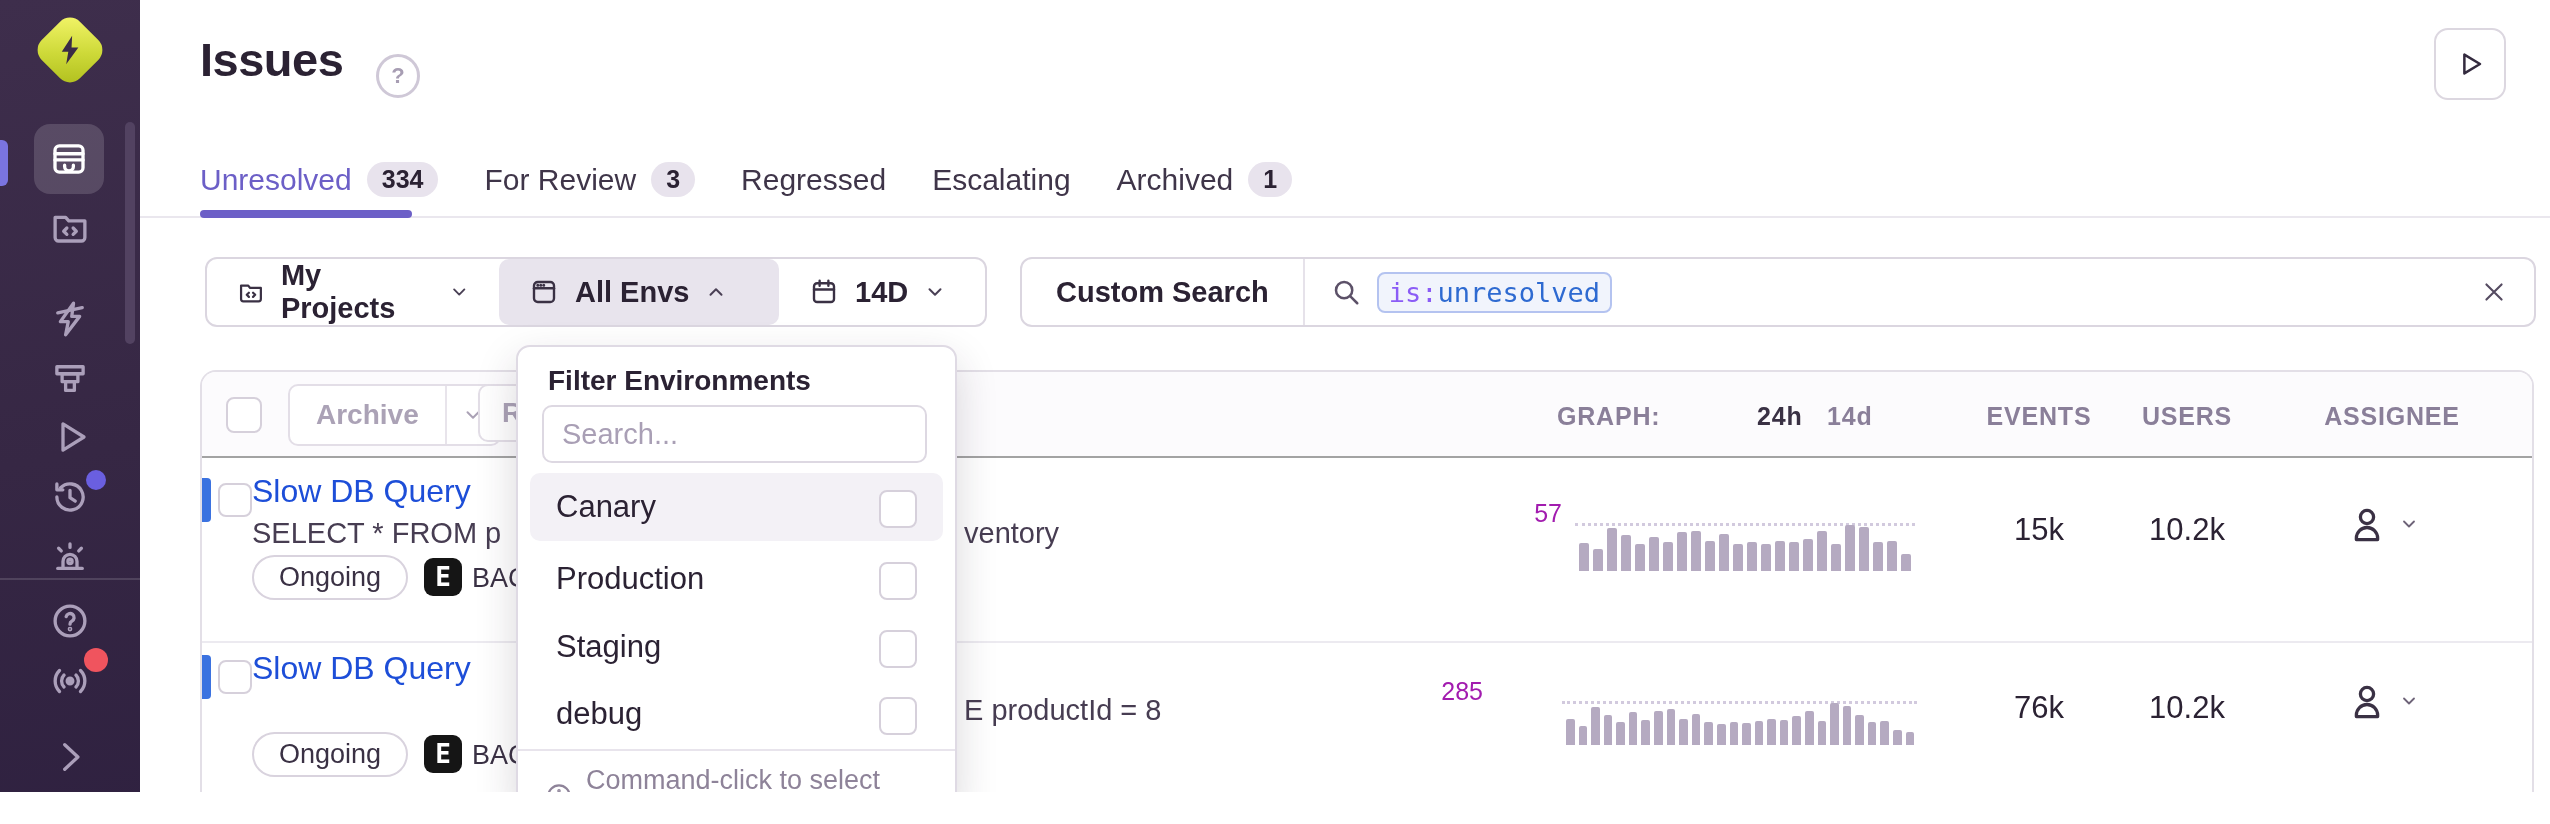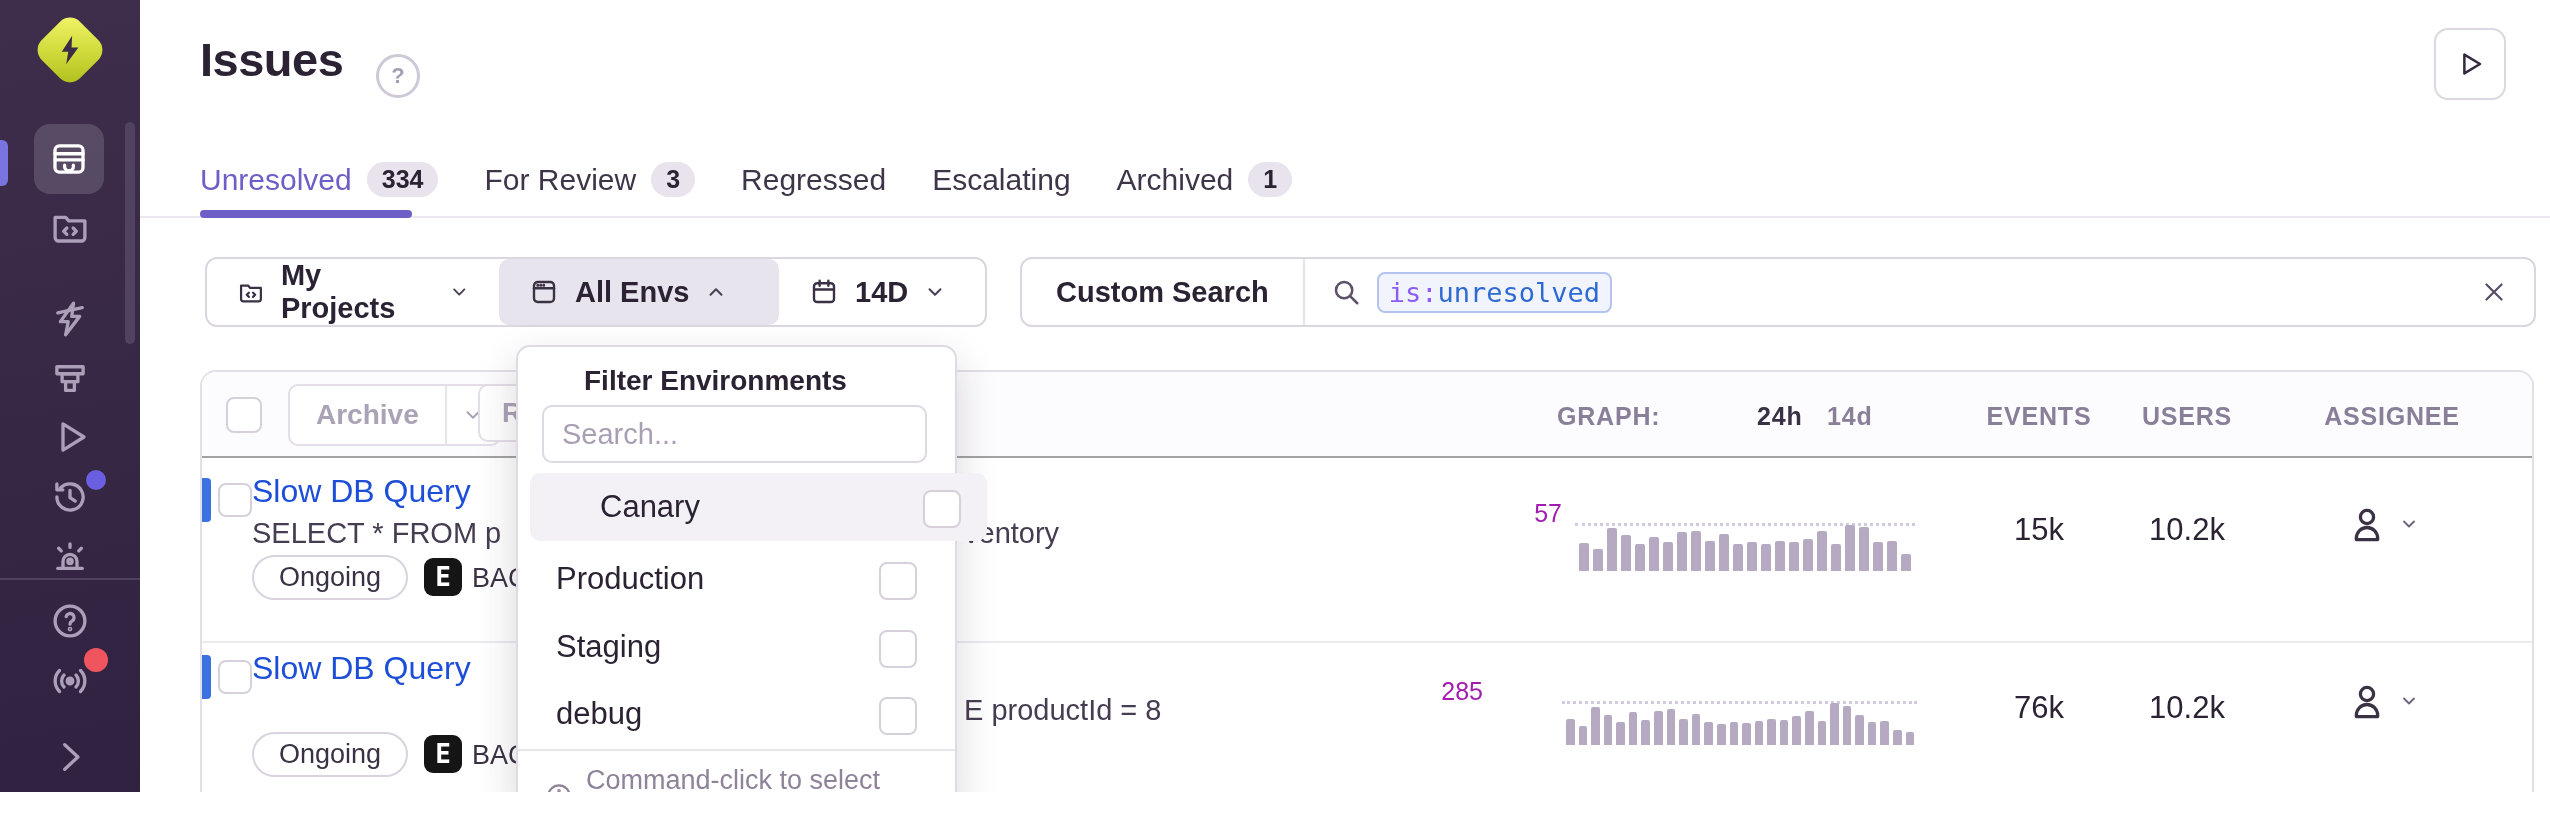--- a/index.html
+++ b/index.html
@@ -87,21 +87,21 @@
   .spark{position:absolute;display:flex;align-items:flex-end;gap:4px;}
   .spark .bar{flex:1;background:#b5aac1;border-radius:2px 2px 0 0;}
   .num{position:absolute;font-size:31px;color:#2b2233;text-align:center;}
   .assignee{position:absolute;display:flex;align-items:center;gap:10px;color:#3a3144;cursor:pointer;}
   .assignee svg.person{width:44px;height:44px;}
   .assignee svg.chev{width:20px;height:20px;color:#6e6378;}
 
   
   .dropdown{position:absolute;left:516px;top:345px;width:441px;height:462px;background:#fff;border:2px solid #dfdae4;
     border-radius:14px;box-shadow:0 16px 40px rgba(43,34,51,.18);z-index:60;box-sizing:border-box;}
-  .dd-title{position:absolute;left:30px;top:18px;font-size:28px;font-weight:700;color:#2b2233;margin-left:36px;}
+  .dd-title{position:absolute;left:30px;top:18px;font-size:28px;font-weight:700;color:#2b2233;}
   .dd-search{position:absolute;left:24px;top:58px;width:385px;height:58px;border:2px solid #ddd8e2;border-radius:10px;
     font-size:29px;color:#2b2233;padding:0 18px;box-sizing:border-box;outline:none;font-family:"Liberation Sans",sans-serif;}
   .dd-search::placeholder{color:#a99fb5;}
   .dd-row{position:absolute;left:12px;width:413px;display:flex;align-items:center;cursor:pointer;border-radius:10px;}
   .dd-row .dlabel{margin-left:26px;font-size:31px;color:#2b2233;}
   .dd-row .dd-cb{position:absolute;right:26px;width:34px;height:34px;}
   .dd-row.hovered{background:#f3f1f6;}
   .dd-footer{position:absolute;left:0;right:0;top:402px;border-top:2px solid #e8e4ec;}
   .dd-footer-inner{display:flex;align-items:center;gap:12px;margin:14px 0 0 26px;color:#8e8399;font-size:27px;}
   .dd-footer-inner svg{width:30px;height:30px;flex:none;}
@@ -420,21 +420,21 @@
 
     <div class="row" style="top:426px;height:28px;">
       <div class="cb abs" style="left:16px;top:14px;width:30px;height:30px;"></div>
     </div>
   </div>
 
   <div class="dropdown">
     <div class="dd-title">Filter Environments</div>
     <input class="dd-search" placeholder="Search..." style="">
 
-    <div class="dd-row hovered" style="top:126px;height:68px;padding-left:44px;">
+    <div class="dd-row hovered" style="top:126px;height:68px;">
       <span class="dlabel">Canary</span>
       <span class="dd-cb cb" style="top:17px;"></span>
     </div>
     <div class="dd-row" style="top:200px;height:64px;">
       <span class="dlabel">Production</span>
       <span class="dd-cb cb" style="top:15px;"></span>
     </div>
     <div class="dd-row" style="top:268px;height:64px;">
       <span class="dlabel">Staging</span>
       <span class="dd-cb cb" style="top:15px;"></span>

